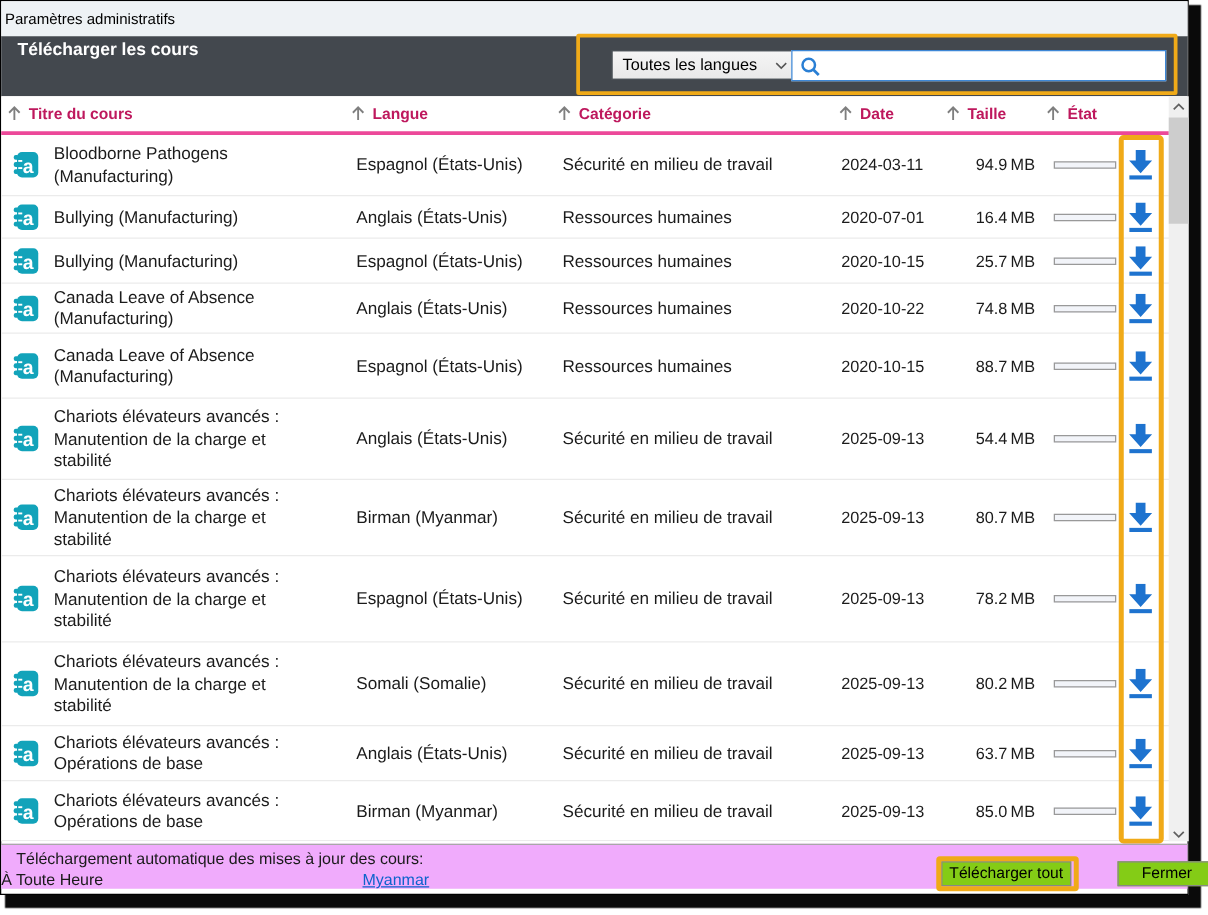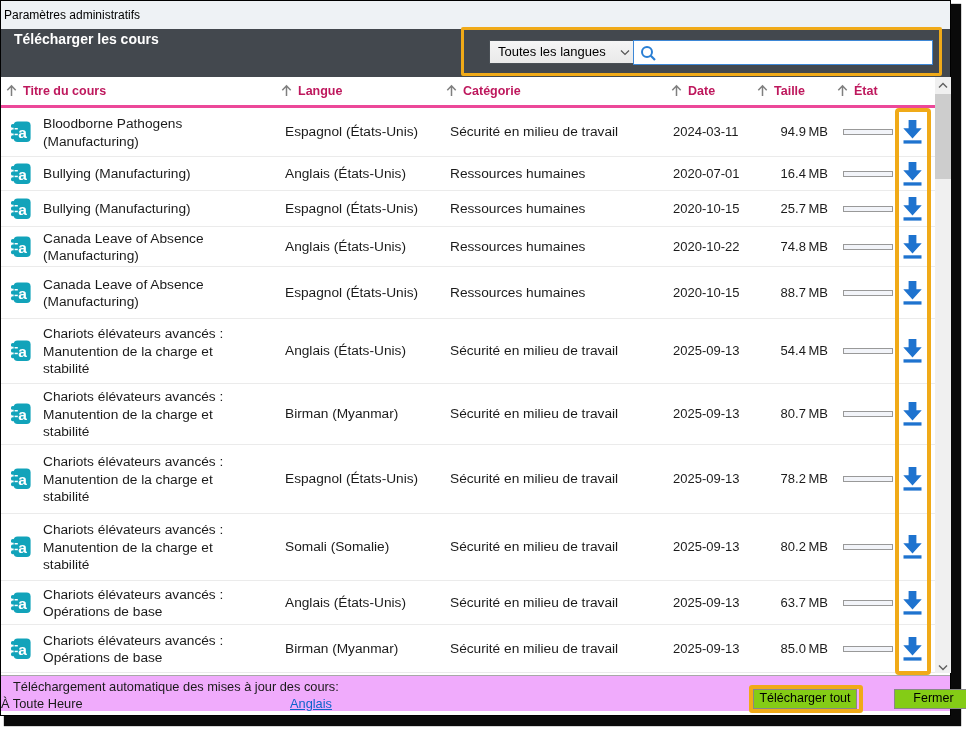--- a/index.html
+++ b/index.html
@@ -358,18 +358,18 @@
     <div class="sthumb"></div>
     <svg class="schev" style="top:582px" width="16" height="17" viewBox="0 0 16 17">
         <polyline points="4,6.5 8,10.5 12,6.5" fill="none" stroke="#606060" stroke-width="1.4"></polyline>
       </svg>
   </div>
   <div class="hlbox" id="hl1"></div>
   <div class="hlbox" id="hl2"></div>
   <div class="footer">
     <div class="l1">Téléchargement automatique des mises à jour des cours:</div>
     <div class="l2">À Toute Heure</div>
-    <div class="chg">Anglais</div>
+    <div class="chg">Myanmar</div>
   </div>
   <div class="btn" id="btn1">Télécharger tout</div>
   <div class="btn" id="btn2">Fermer</div>
   <div class="hlbox" id="hl3"></div>
 </div>
 
 </body></html>

